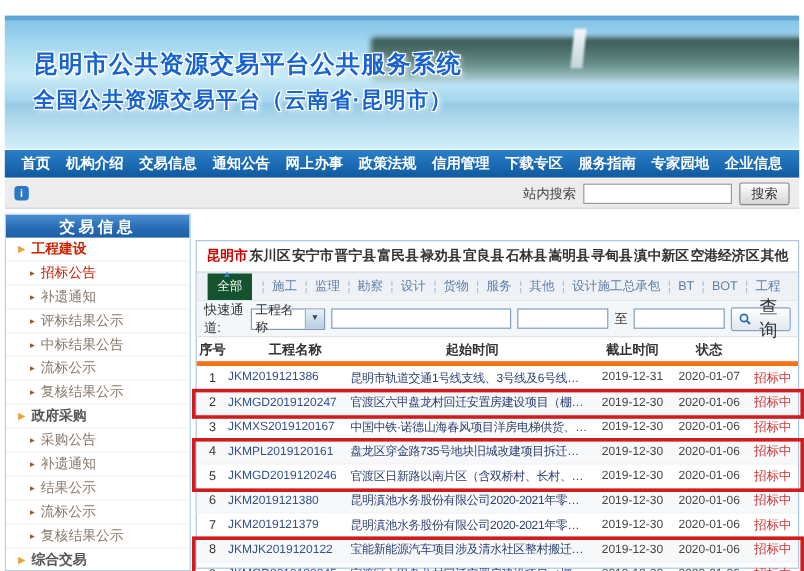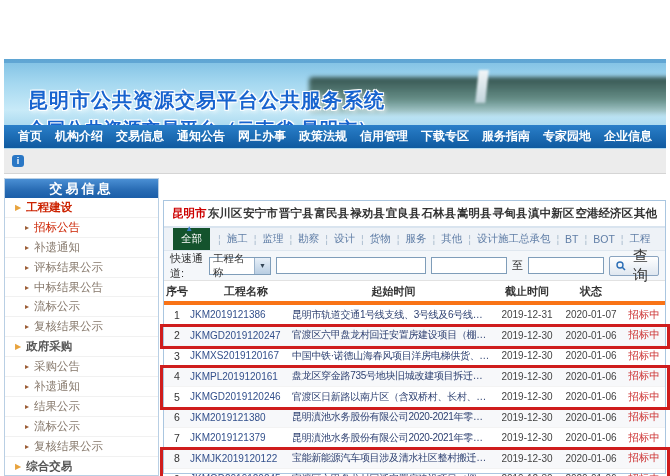--- a/index.html
+++ b/index.html
@@ -5,21 +5,20 @@
   html,body{margin:0;padding:0;}
   body{
     width:670px;height:476px;position:relative;overflow:hidden;
     background:#ffffff;font-family:"Liberation Sans","DejaVu Sans",sans-serif;
     -webkit-font-smoothing:antialiased;
   }
   
   .banner{
     position:absolute;top:13px;left:4px;right:4px;height:111px;overflow:hidden;
     background:linear-gradient(180deg,#7fc0e4 0%,#a5d8f0 22%,#c8eaf8 46%,#9fd3ec 66%,#bce4f5 84%,#d2eefb 100%);
-    margin-top:46px;
   }
   .banner::before{content:"";position:absolute;top:0;left:0;right:0;height:4px;background:#4a93c8;opacity:.6;}
   .banner .trees{
     position:absolute;top:16%;right:-2%;width:56%;height:34%;
     background:linear-gradient(180deg,rgba(36,62,52,.85) 0%,rgba(58,96,76,.65) 60%,rgba(90,130,110,.25) 100%);
     filter:blur(2px);border-radius:4px;
   }
   .banner .tower{
     position:absolute;top:10%;right:27%;width:10px;height:30%;
     background:linear-gradient(180deg,#f2f6f8,#c2d4dc);filter:blur(1px);transform:skewX(-6deg);
@@ -174,20 +173,25 @@
     <span class="nav-item">政策法规</span>
     <span class="nav-item">信用管理</span>
     <span class="nav-item">下载专区</span>
     <span class="nav-item">服务指南</span>
     <span class="nav-item">专家园地</span>
     <span class="nav-item">企业信息</span>
   </div>
 
 <div class="datebar">
   <span class="info-icon">i</span>
+  <div class="site-search">
+    <span class="site-search-label">站内搜索</span>
+    <input class="site-search-input" type="text" value="" style="">
+    <button class="site-search-button">搜索</button>
+  </div>
 </div>
 
 <div class="content">
 
   <div class="sidebar">
     <div class="side-header">交易信息</div>
     <ul class="side-list" id="side-list">
         <li class="section active">
           <span class="arrow">▶</span>
           <span>工程建设</span>

